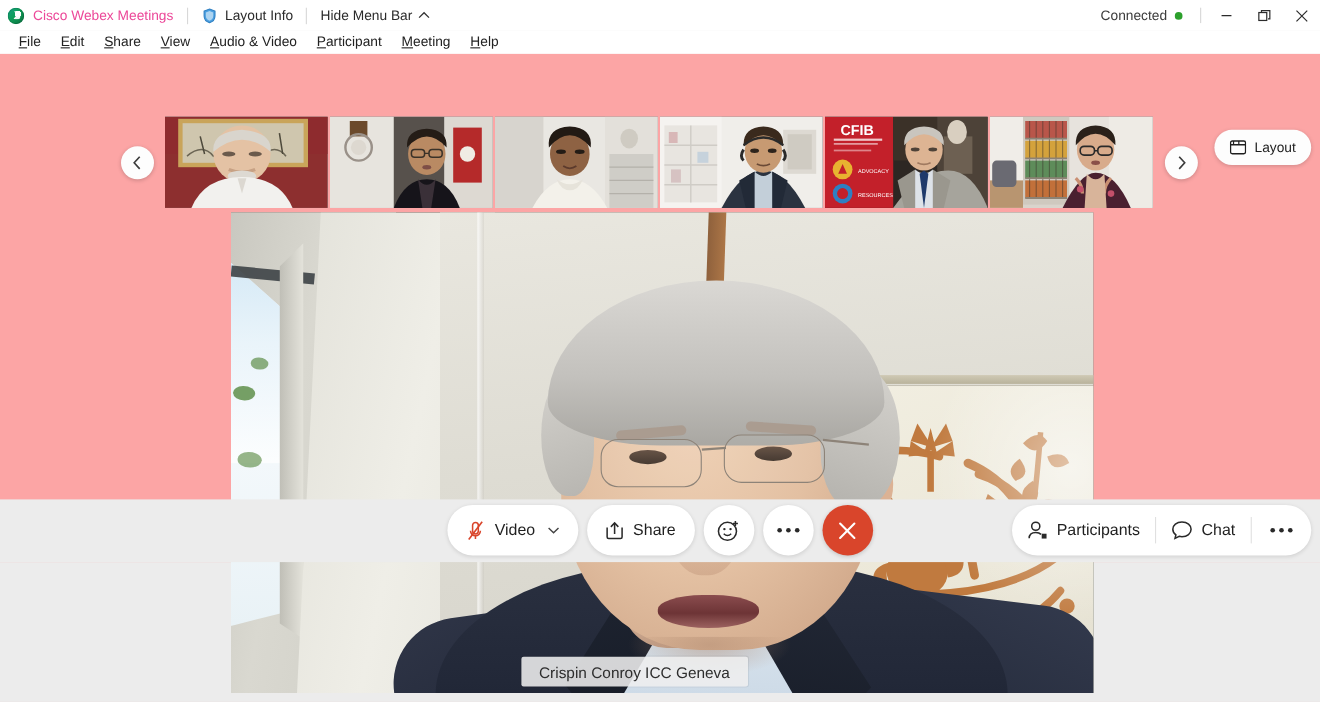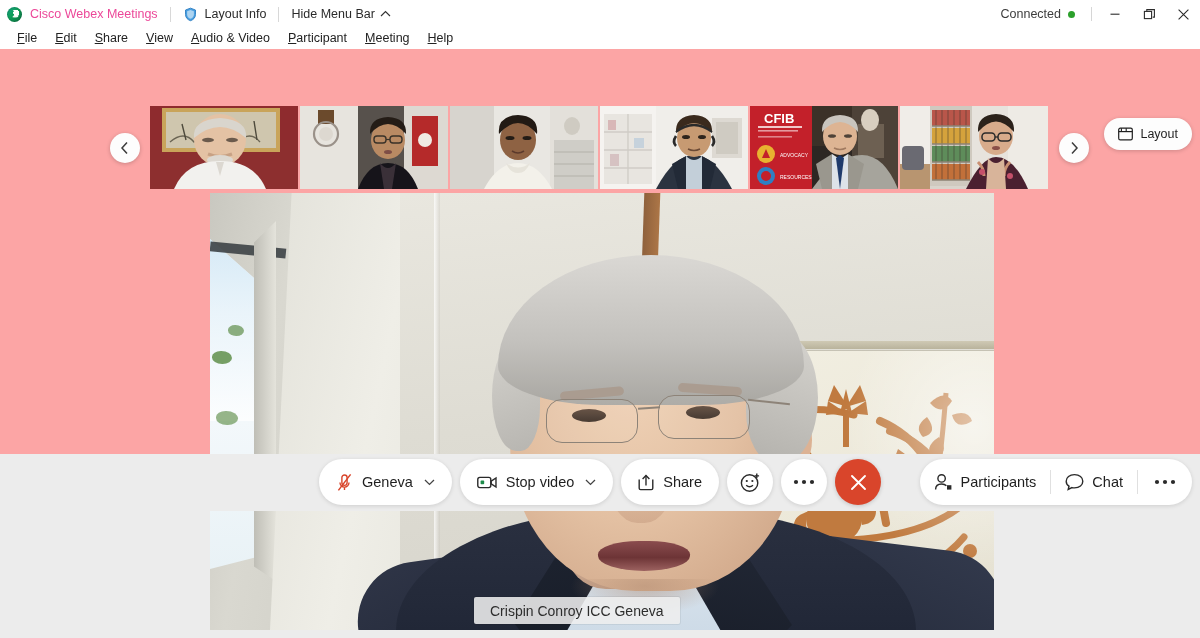--- a/index.html
+++ b/index.html
@@ -654,43 +654,28 @@
 
       <div class="pill">
         <span>
           <svg width="17" height="19" viewBox="0 0 17 19">
             <path d="M8.5 2 a2.6 2.6 0 0 1 2.6 2.6 v5.2 a2.6 2.6 0 0 1 -5.2 0 V4.6 A2.6 2.6 0 0 1 8.5 2Z" fill="none" stroke="#d9452b" stroke-width="1.4"></path>
             <path d="M4 9.6 a4.5 4.5 0 0 0 9 0" fill="none" stroke="#d9452b" stroke-width="1.4"></path>
             <path d="M8.5 14.2 V17" stroke="#d9452b" stroke-width="1.4"></path>
             <path d="M2.4 17.4 L14.6 1.4" stroke="#d9452b" stroke-width="1.5"></path>
           </svg>
         </span>
-        <span>Geneva</span>
+        <span>Video</span>
         <span class="caret">
           <svg width="11" height="8" viewBox="0 0 11 8">
               <path d="M1 2 L5.5 6.4 L10 2" fill="none" stroke="#444" stroke-width="1.3"></path>
             </svg>
         </span>
       </div>
 
-      <div class="pill">
-        <span>
-          <svg width="20" height="15" viewBox="0 0 20 15">
-            <rect x="0.8" y="2.4" width="13" height="10.2" rx="2" fill="none" stroke="#2a2a2a" stroke-width="1.4"></rect>
-            <path d="M14.2 6.2 L19 3 v9 l-4.8-3.2Z" fill="none" stroke="#2a2a2a" stroke-width="1.4"></path>
-            <rect x="3.6" y="5.6" width="3.6" height="3.6" rx="0.8" fill="#1d8b4a"></rect>
-          </svg>
-        </span>
-        <span>Stop video</span>
-        <span class="caret">
-          <svg width="11" height="8" viewBox="0 0 11 8">
-              <path d="M1 2 L5.5 6.4 L10 2" fill="none" stroke="#444" stroke-width="1.3"></path>
-            </svg>
-        </span>
-      </div>
 
       <div class="pill">
         <span>
           <svg width="16" height="17" viewBox="0 0 16 17">
             <path d="M1.2 5.6 V14.2 a1.4 1.4 0 0 0 1.4 1.4 h10.8 a1.4 1.4 0 0 0 1.4 -1.4 V5.6" fill="none" stroke="#2a2a2a" stroke-width="1.4"></path>
             <path d="M8 11.4 V1.6" fill="none" stroke="#2a2a2a" stroke-width="1.4"></path>
             <path d="M4.6 5 L8 1.4 L11.4 5" fill="none" stroke="#2a2a2a" stroke-width="1.4"></path>
           </svg>
         </span>
         <span>Share</span>

